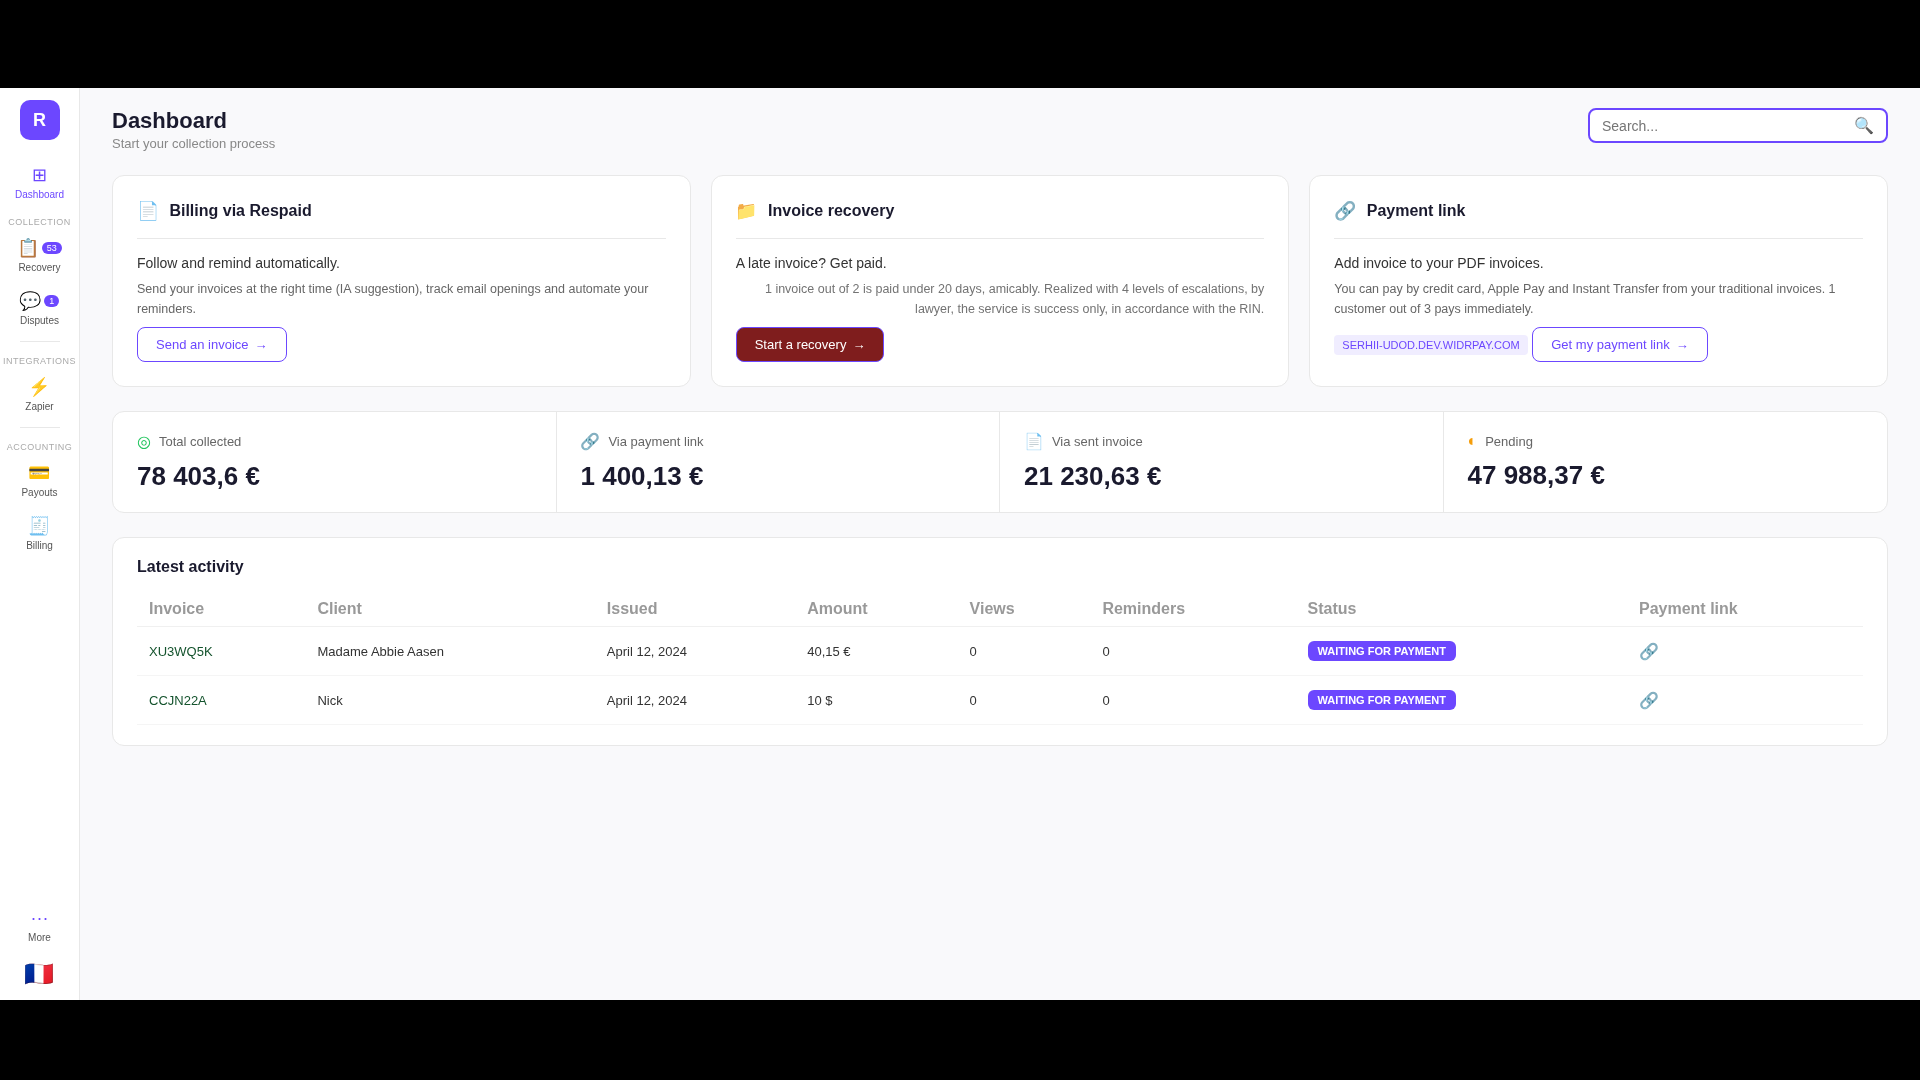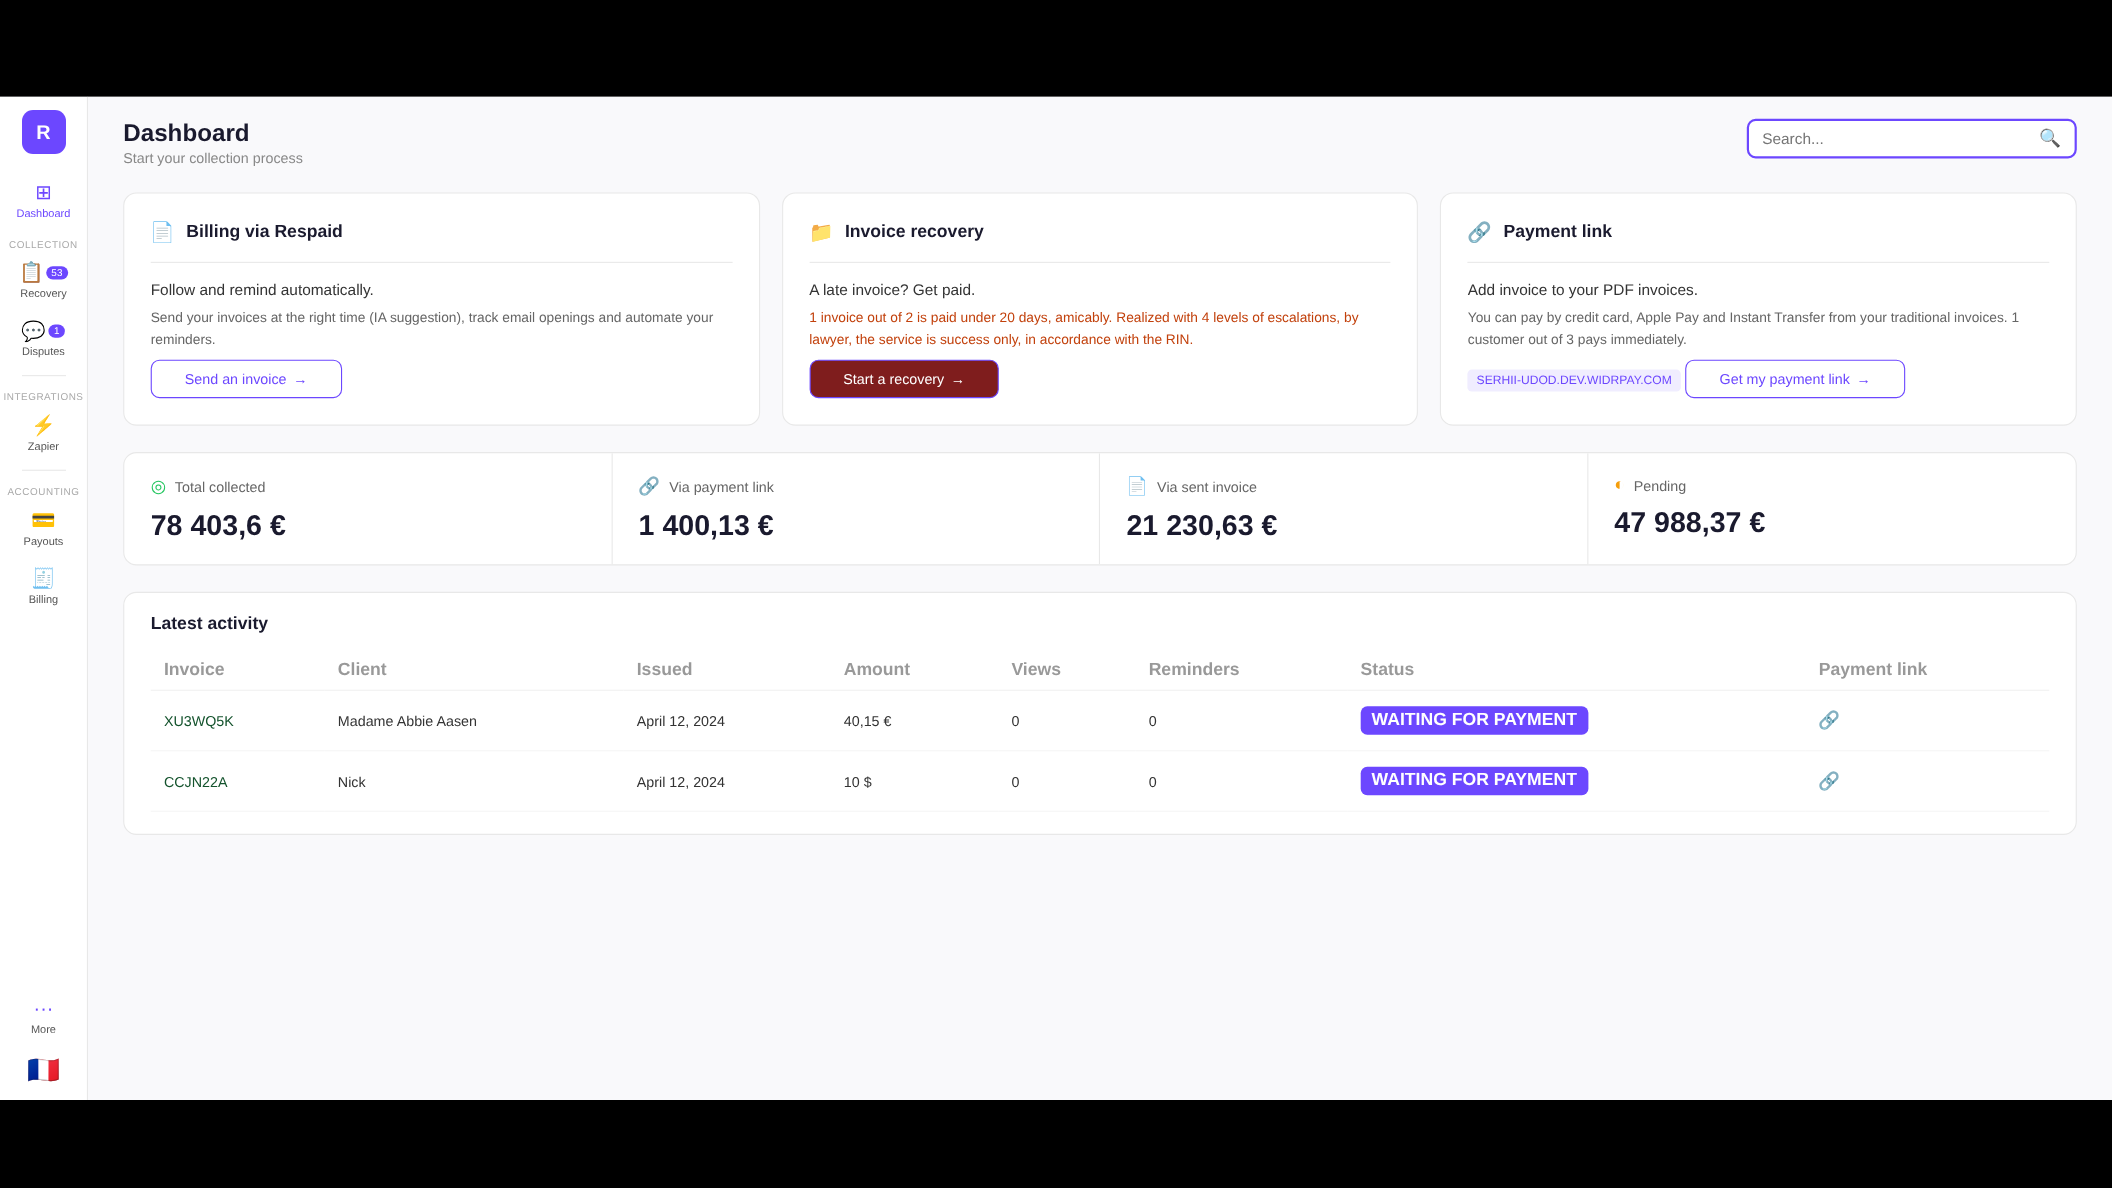--- a/index.html
+++ b/index.html
@@ -33,23 +33,23 @@
     .search-box .search-icon { color: #aaa; font-size: 16px; }
     
     
     .cards-row { display: grid; grid-template-columns: 1fr 1fr 1fr; gap: 20px; margin-bottom: 24px; }
     .card { background: #fff; border: 1px solid #e8e8e8; border-radius: 12px; padding: 24px; }
     .card-header { display: flex; align-items: center; gap: 10px; margin-bottom: 12px; }
     .card-header-icon { font-size: 18px; color: #888; }
     .card-title { font-size: 16px; font-weight: 600; color: #1a1a2e; }
     .card-subtitle { font-size: 14px; font-weight: 500; color: #333; margin-bottom: 8px; }
     .card-desc { font-size: 12.5px; color: #666; line-height: 1.6; }
-    .card-desc.purple { color: #c2410c; }
+    .card-desc.purple { color: #737373; text-align: right; }
     .card-divider { border: none; border-top: 1px solid #e8e8e8; margin: 16px 0; }
-    .card-btn { display: inline-flex; align-items: center; gap: 6px; padding: 9px 30px; border-radius: 8px; font-size: 13px; font-weight: 500; cursor: pointer; border: 1.5px solid; margin-top: 8px; }
+    .card-btn { display: inline-flex; align-items: center; gap: 6px; padding: 9px 18px; border-radius: 8px; font-size: 13px; font-weight: 500; cursor: pointer; border: 1.5px solid; margin-top: 8px; }
     .card-btn.outline { border-color: #6c47ff; color: #6c47ff; background: #fff; }
     .card-btn.filled { border-color: #6c47ff; color: #fff; background: #7f1d1d; }
     .card-link-text { font-size: 11px; color: #6c47ff; background: #f0edff; border-radius: 4px; padding: 4px 8px; display: inline-block; margin-top: 12px; }
     
     
     .stats-row { display: grid; grid-template-columns: 1fr 1fr 1fr 1fr; gap: 0; background: #fff; border: 1px solid #e8e8e8; border-radius: 12px; margin-bottom: 24px; overflow: hidden; }
     .stat-item { padding: 20px 24px; border-right: 1px solid #e8e8e8; }
     .stat-item:last-child { border-right: none; }
     .stat-label-row { display: flex; align-items: center; gap: 8px; margin-bottom: 10px; }
     .stat-icon { font-size: 16px; }
@@ -60,21 +60,21 @@
     .stat-label { font-size: 13px; color: #666; }
     .stat-value { font-size: 26px; font-weight: 700; color: #1a1a2e; }
     
     
     .activity-section { background: #fff; border: 1px solid #e8e8e8; border-radius: 12px; padding: 20px 24px; }
     .activity-title { font-size: 16px; font-weight: 600; color: #1a1a2e; margin-bottom: 16px; }
     .table { width: 100%; border-collapse: collapse; }
     .table th { text-align: left; font-size: 16px; color: #999; font-weight: 700; padding: 8px 12px; border-bottom: 1px solid #f0f0f0; margin-top: 36px; }
     .table td { padding: 14px 12px; font-size: 13px; color: #333; border-bottom: 1px solid #f5f5f5; }
     .table td.invoice-id { color: #14532d; font-weight: 500; }
-    .status-badge { display: inline-block; padding: 4px 10px; border-radius: 6px; font-size: 16px; font-weight: 600; }
+    .status-badge { display: inline-block; padding: 4px 10px; border-radius: 6px; font-size: 11px; font-weight: 600; }
     .status-badge.waiting { background: #6c47ff; color: white; }
     .link-icon { color: #aaa; font-size: 16px; cursor: pointer; }
   </style>
 </head>
 <body>
 
 <div class="top-bar"></div>
 
 <div class="app-container">
 

